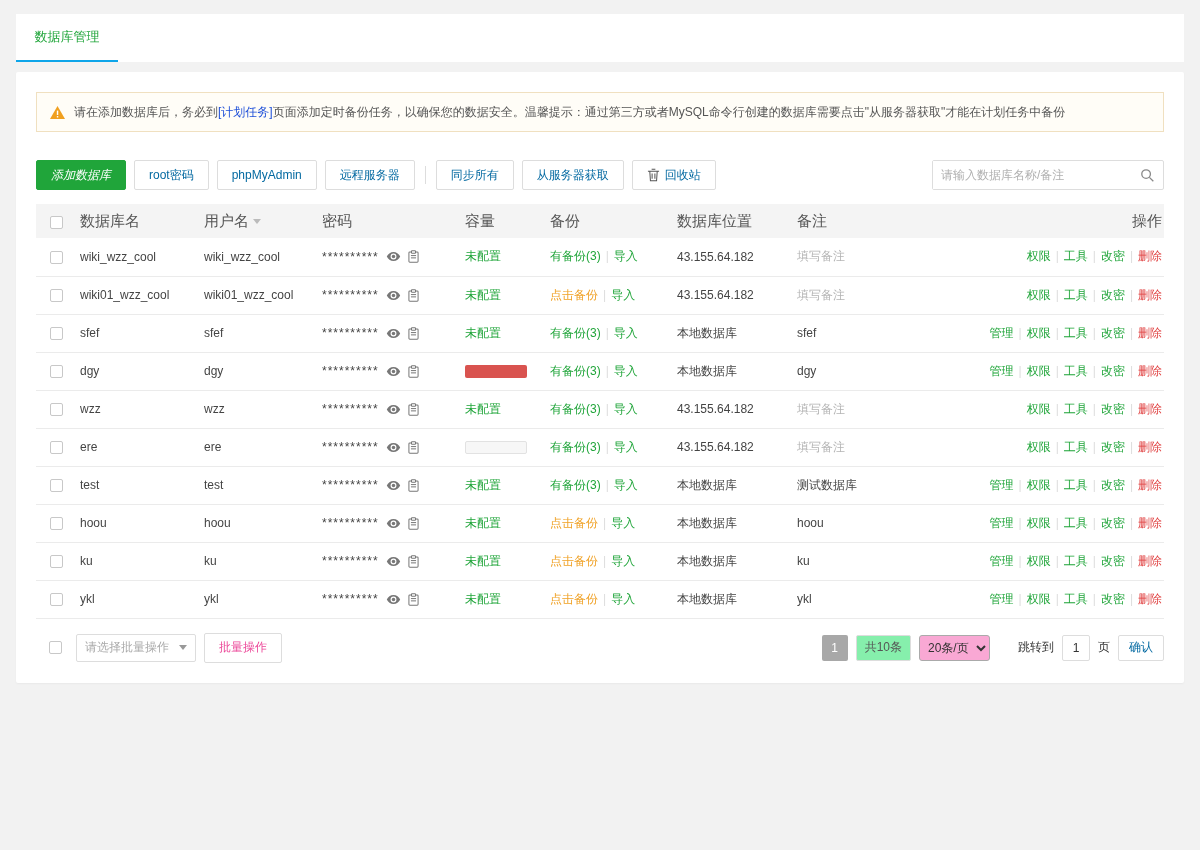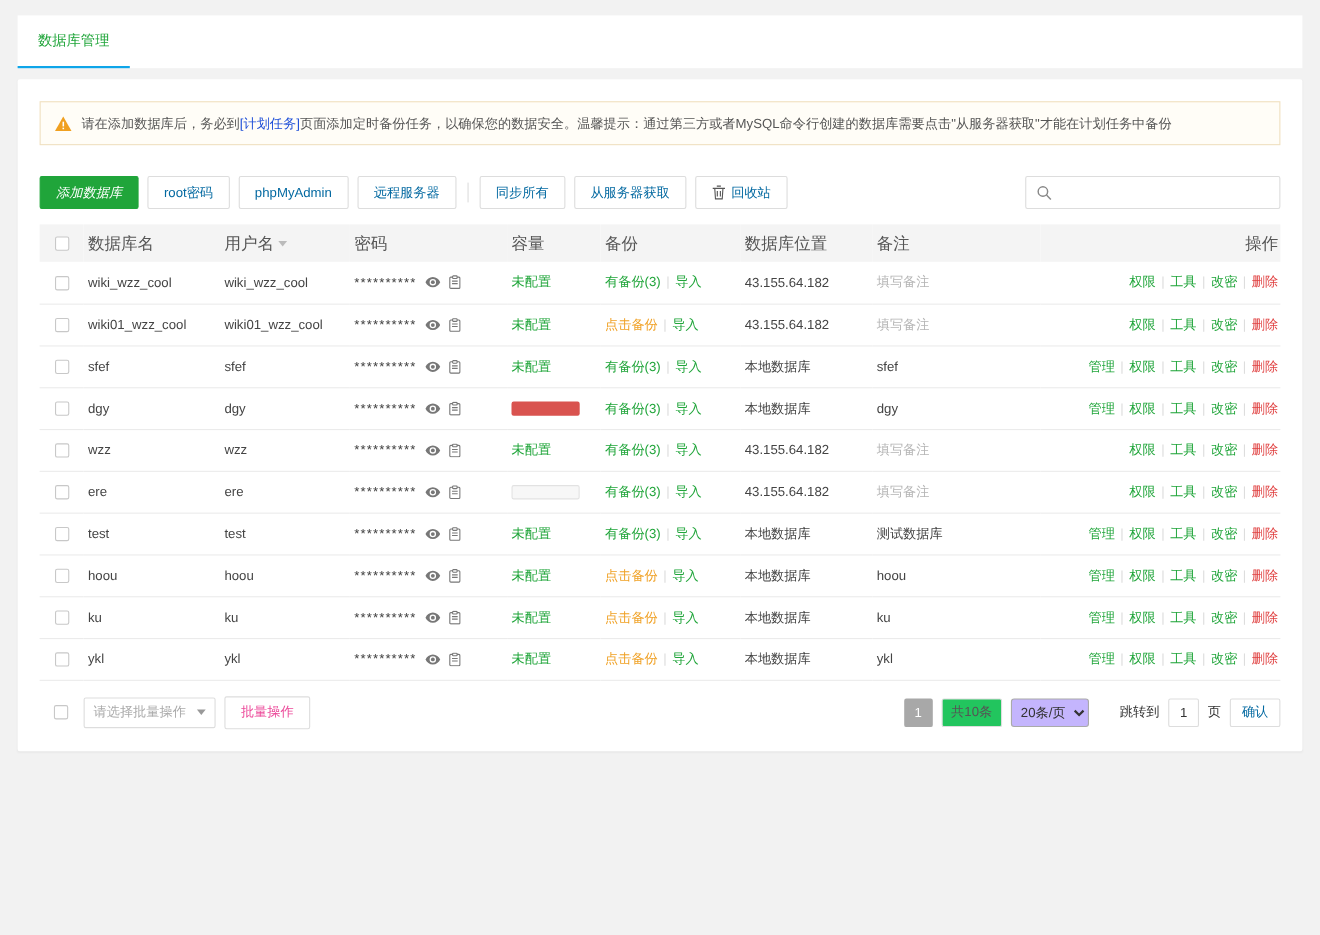--- a/index.html
+++ b/index.html
@@ -190,30 +190,30 @@
   .page-num {
     min-width:26px; height:26px;
     background:#a8a8a8; color:#fff;
     display:flex; align-items:center; justify-content:center;
     border-radius:2px;
     cursor:pointer;
   }
   .total-box {
     height:26px; border:1px solid #ddd; border-radius:2px;
     display:flex; align-items:center; padding:0 8px; color:#555;
-    background:#22c55e;
+    background:#86efac;
   }
   .per-page {
     height:26px;
     border:1px solid #aaa;
     border-radius:3px;
     font-size:12px;
     font-family:inherit;
     color:#333;
-    background:#c4b5fd;
+    background:#f9a8d4;
     padding:0 4px;
   }
   .jump-label { color:#333; margin-left:20px;text-align:right; }
   .jump-input {
     width:28px; height:26px;
     border:1px solid #ddd; border-radius:2px;
     text-align:center; font-size:12px; font-family:inherit;
     outline:none; color:#333;
   }
   .btn-sm { height:26px; padding:0 10px; margin-right:0; }
@@ -252,20 +252,21 @@
     <button class="btn">从服务器获取</button>
     <button class="btn">
       <span class="icon-btn">
         <svg width="13" height="14" viewBox="0 0 14 15">
             <path d="M1 3.5h12M5 1.2h4M3 3.5l.7 10.3h6.6L11 3.5M5.5 6v5.5M8.5 6v5.5" stroke="#555" stroke-width="1.1" fill="none"></path>
           </svg>
       </span>
       <span>回收站</span>
     </button>
     <div class="search-box">
+      <input type="text" placeholder="请输入数据库名称/备注" style="">
       <span class="search-btn">
         <svg width="15" height="15" viewBox="0 0 16 16">
             <circle cx="6.5" cy="6.5" r="4.6" stroke="#888" stroke-width="1.4" fill="none"></circle>
             <line x1="10" y1="10" x2="14.2" y2="14.2" stroke="#888" stroke-width="1.4"></line>
           </svg>
       </span>
     </div>
   </div>
 
   <table>

